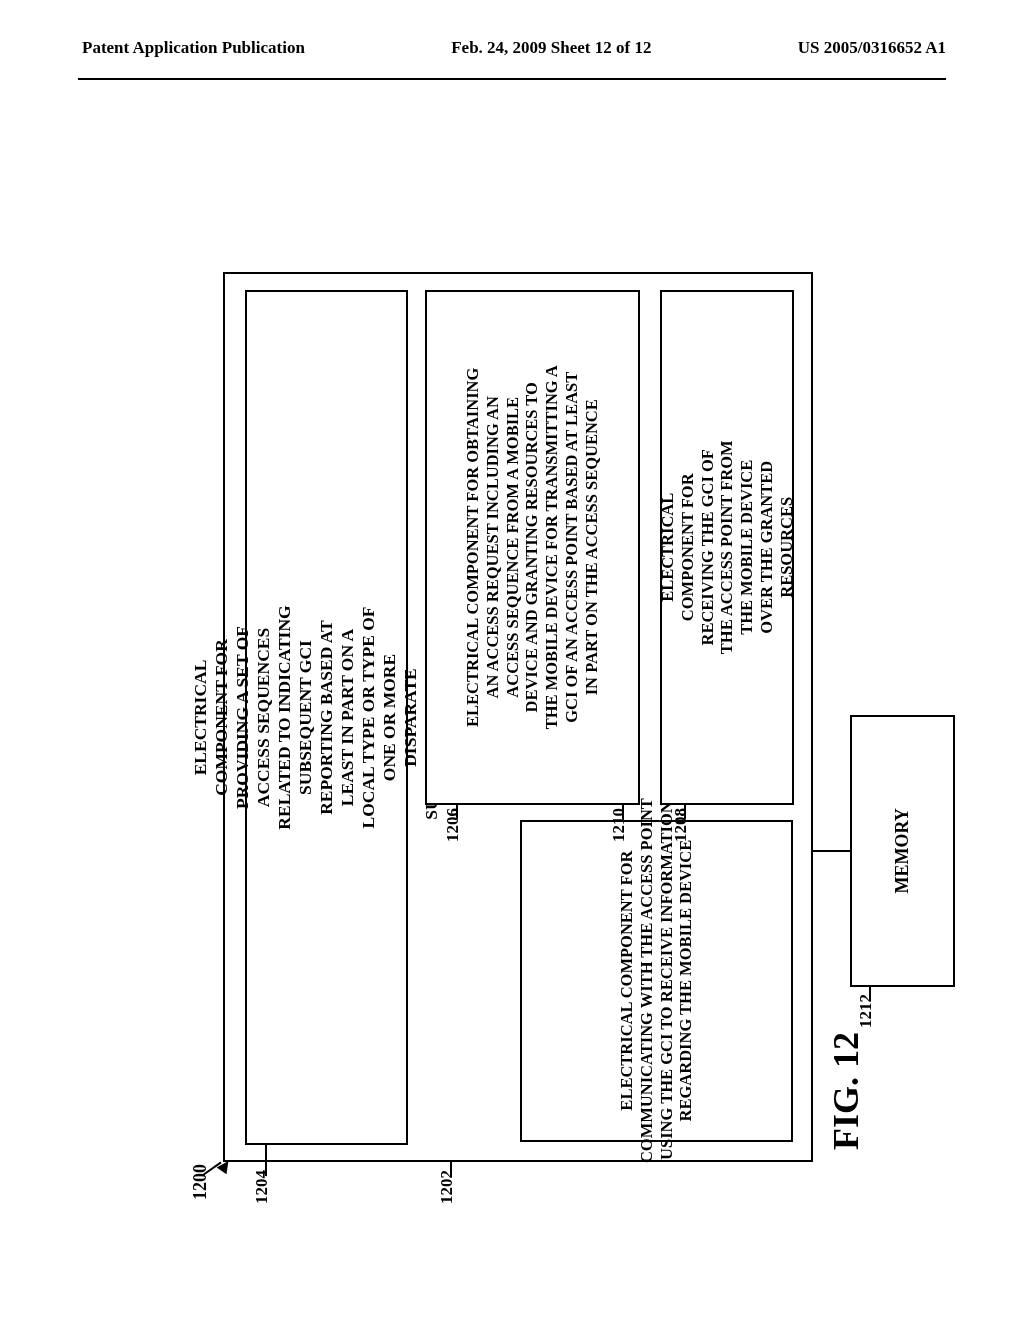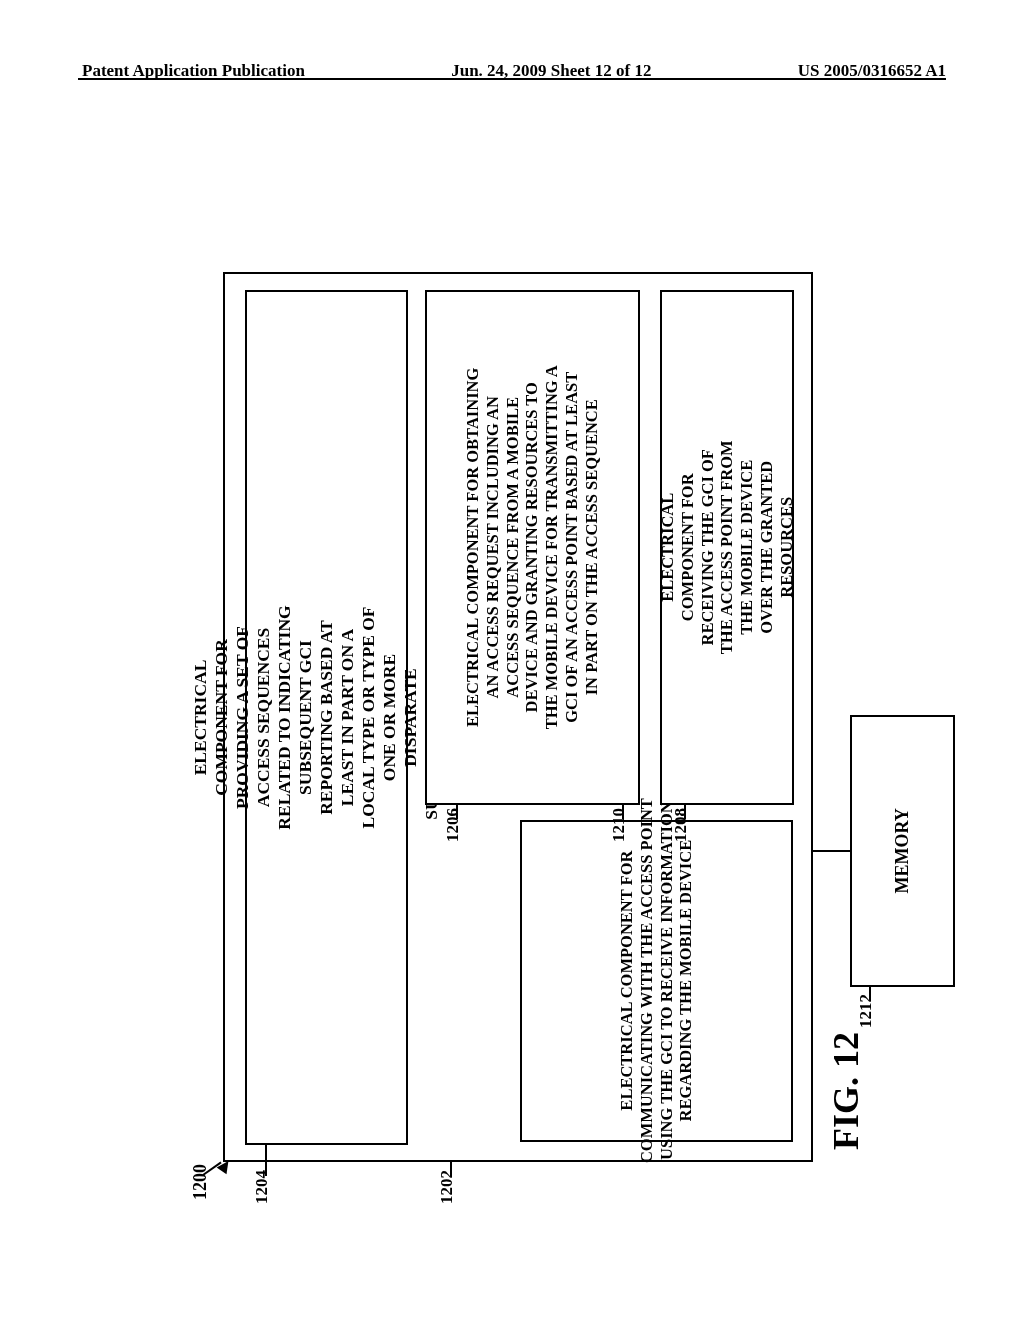--- a/index.html
+++ b/index.html
@@ -10,21 +10,21 @@
       height: 1320px;
       position: relative;
     }
     .page {
       width: 1024px;
       height: 1320px;
       position: relative;
     }
     .header {
       position: absolute;
-      top: 61px;
+      top: 38px;
       left: 0;
       width: 100%;
       padding: 0 78px 0 82px;
       display: flex;
       justify-content: space-between;
       font-weight: bold;
       font-size: 17px;
     }
     .hr-line {
       position: absolute;
@@ -150,21 +150,21 @@
       background: #000;
     }
     .conn-1202-1212 { left: 718px; top: 730px; width: 37px; }
   </style>
 </head>
 <body>
 
 <div class="page">
   <div class="header">
     <span>Patent Application Publication</span>
-    <span>Jun. 24, 2009  Sheet 12 of 12</span>
+    <span>Feb. 24, 2009  Sheet 12 of 12</span>
     <span>US 2005/0316652 A1</span>
   </div>
   <div class="hr-line"></div>
 
   <div class="diagram-area">
 
     <div class="ref1200">1200</div>
     <div class="arrow1200"></div>
 
     <div class="box box-1202"></div>

